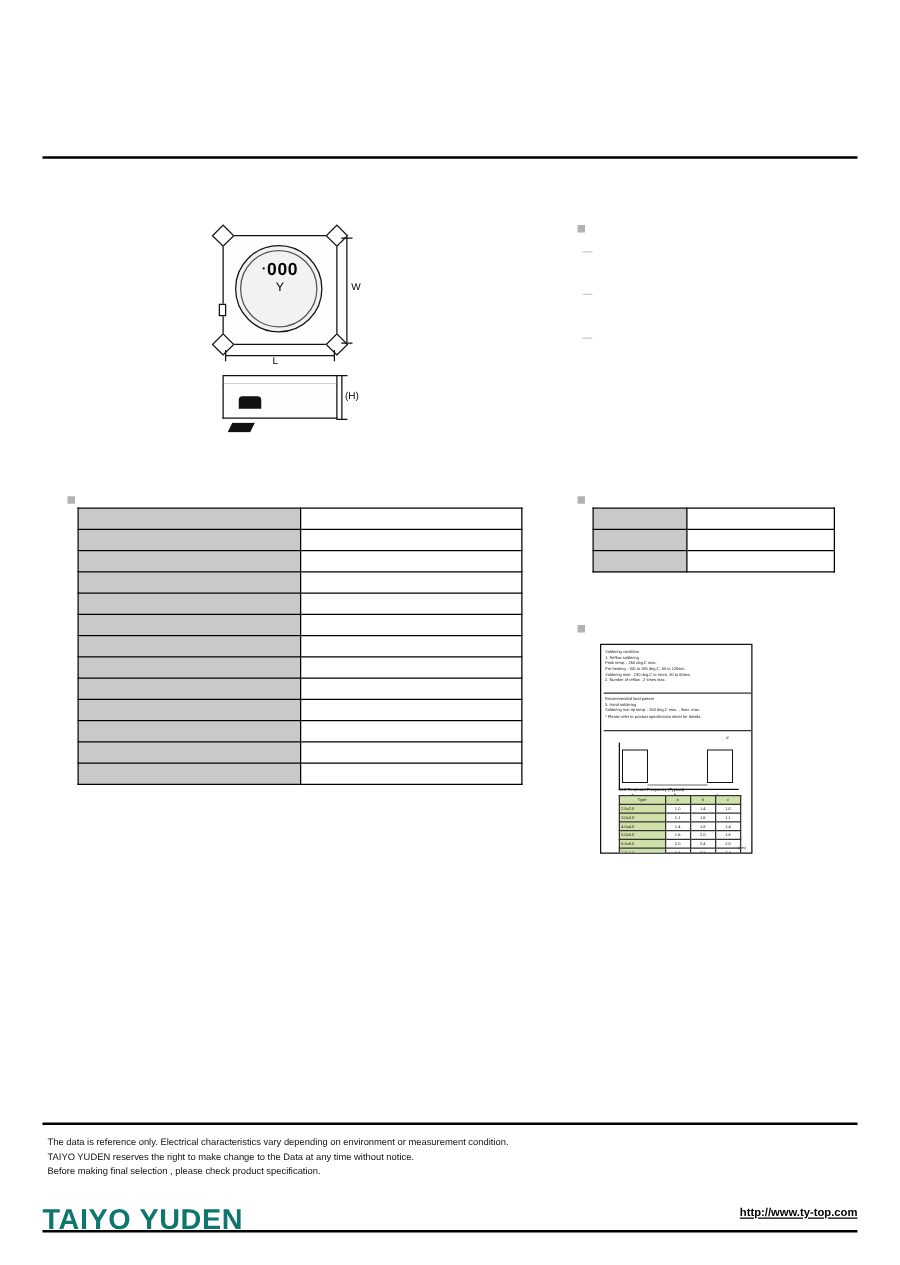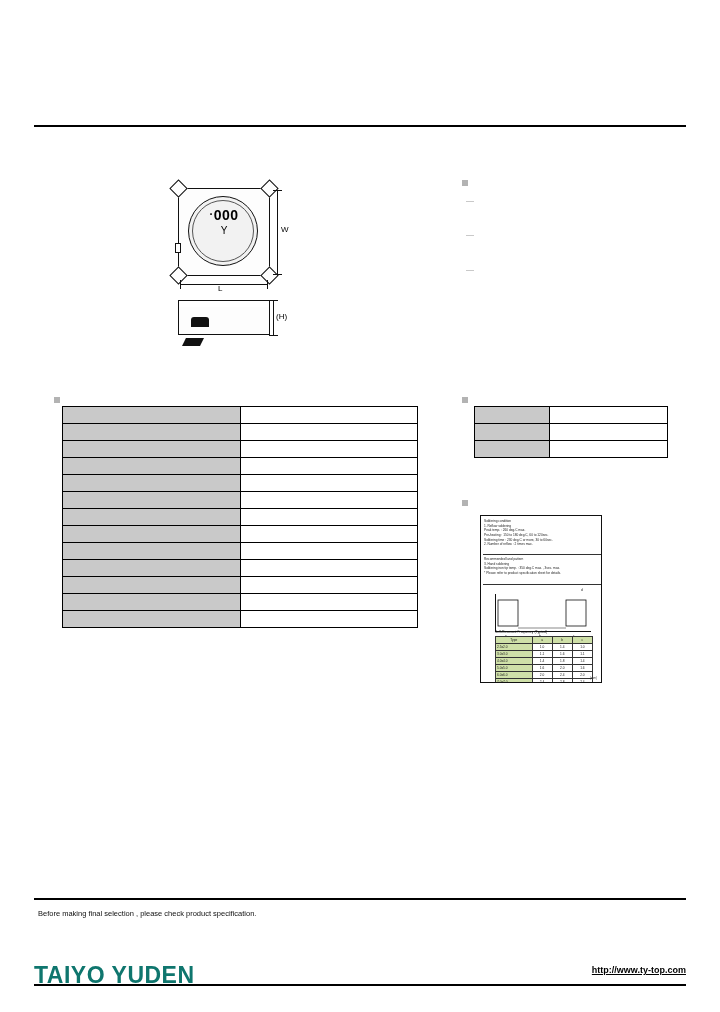--- a/index.html
+++ b/index.html
@@ -654,20 +654,22 @@
         </tr>
       </tbody>
     </table>
 
     <div class="reflow-foot">(mm)</div>
   </div>
 
   <div class="rule rule-bottom-thick"></div>
 
   <div class="footer-notes">
+    <div>The data is reference only. Electrical characteristics vary depending on environment or measurement condition.</div>
+    <div>TAIYO YUDEN reserves the right to make change to the Data at any time without notice.</div>
     <div>Before making final selection , please check product specification.</div>
   </div>
 
   <div class="logo">TAIYO YUDEN</div>
   <a class="url" href="#">http://www.ty-top.com</a>
 
   <div class="rule rule-footer"></div>
 
 </div>
 

